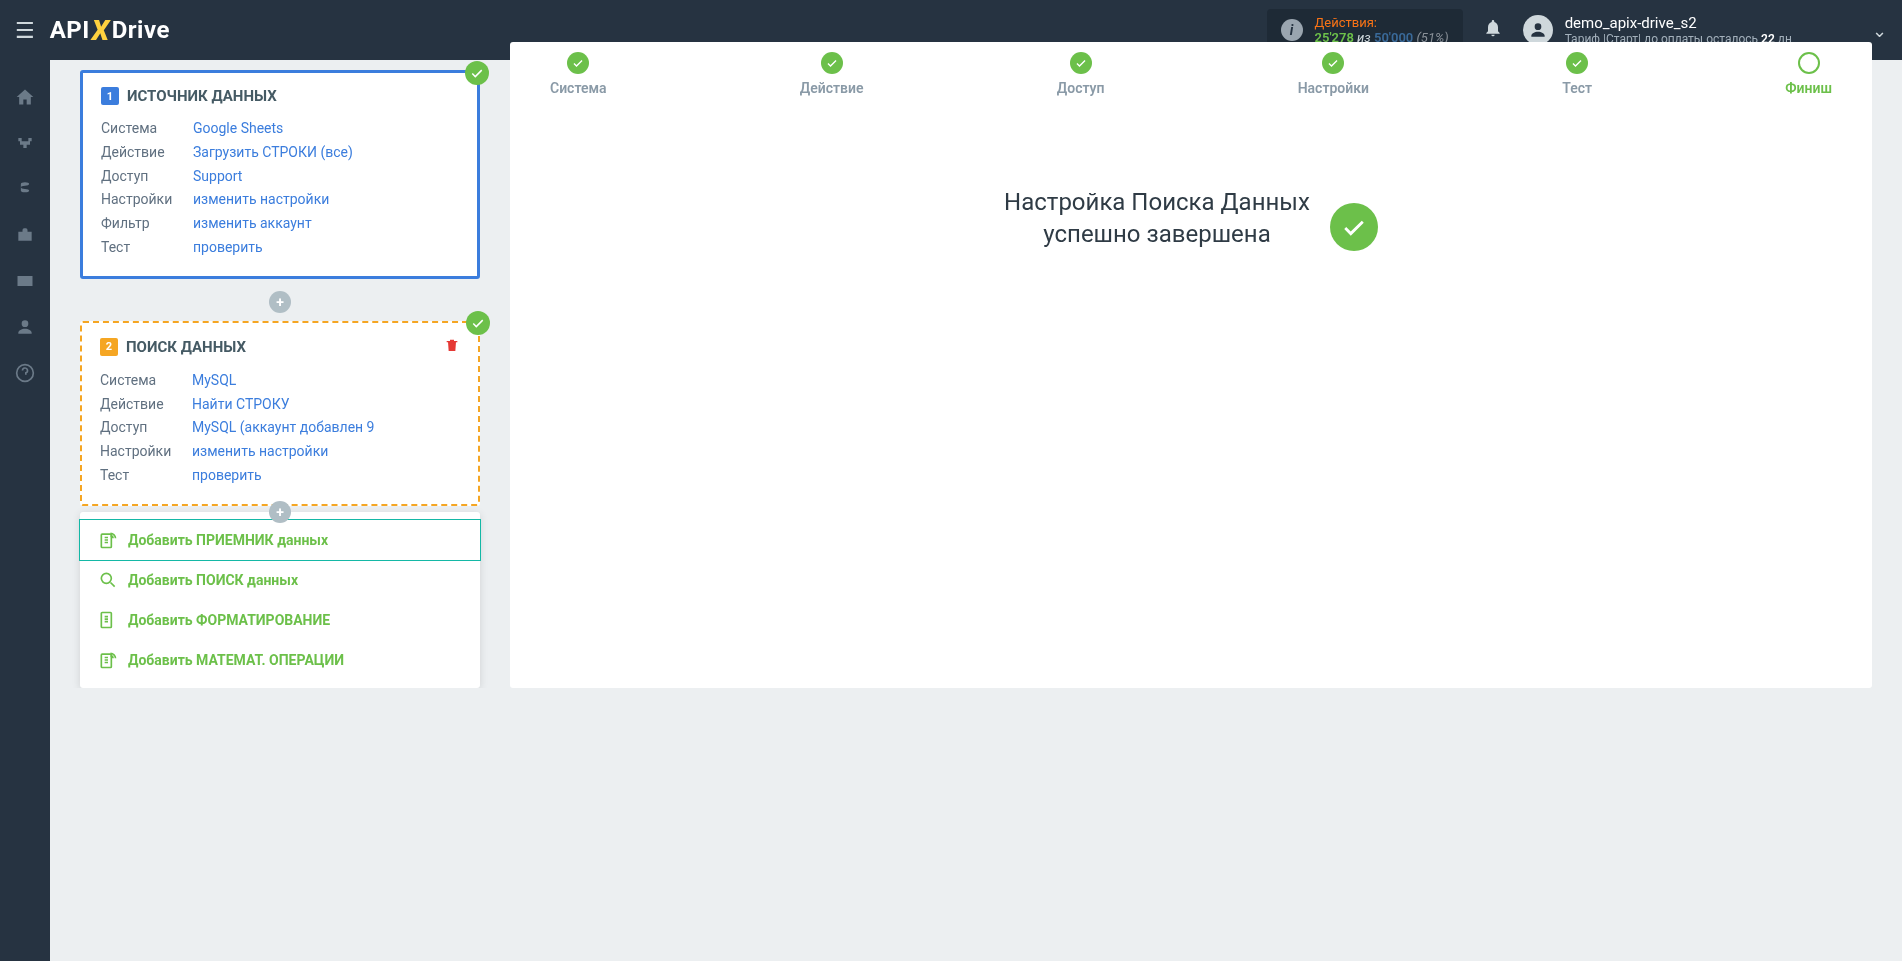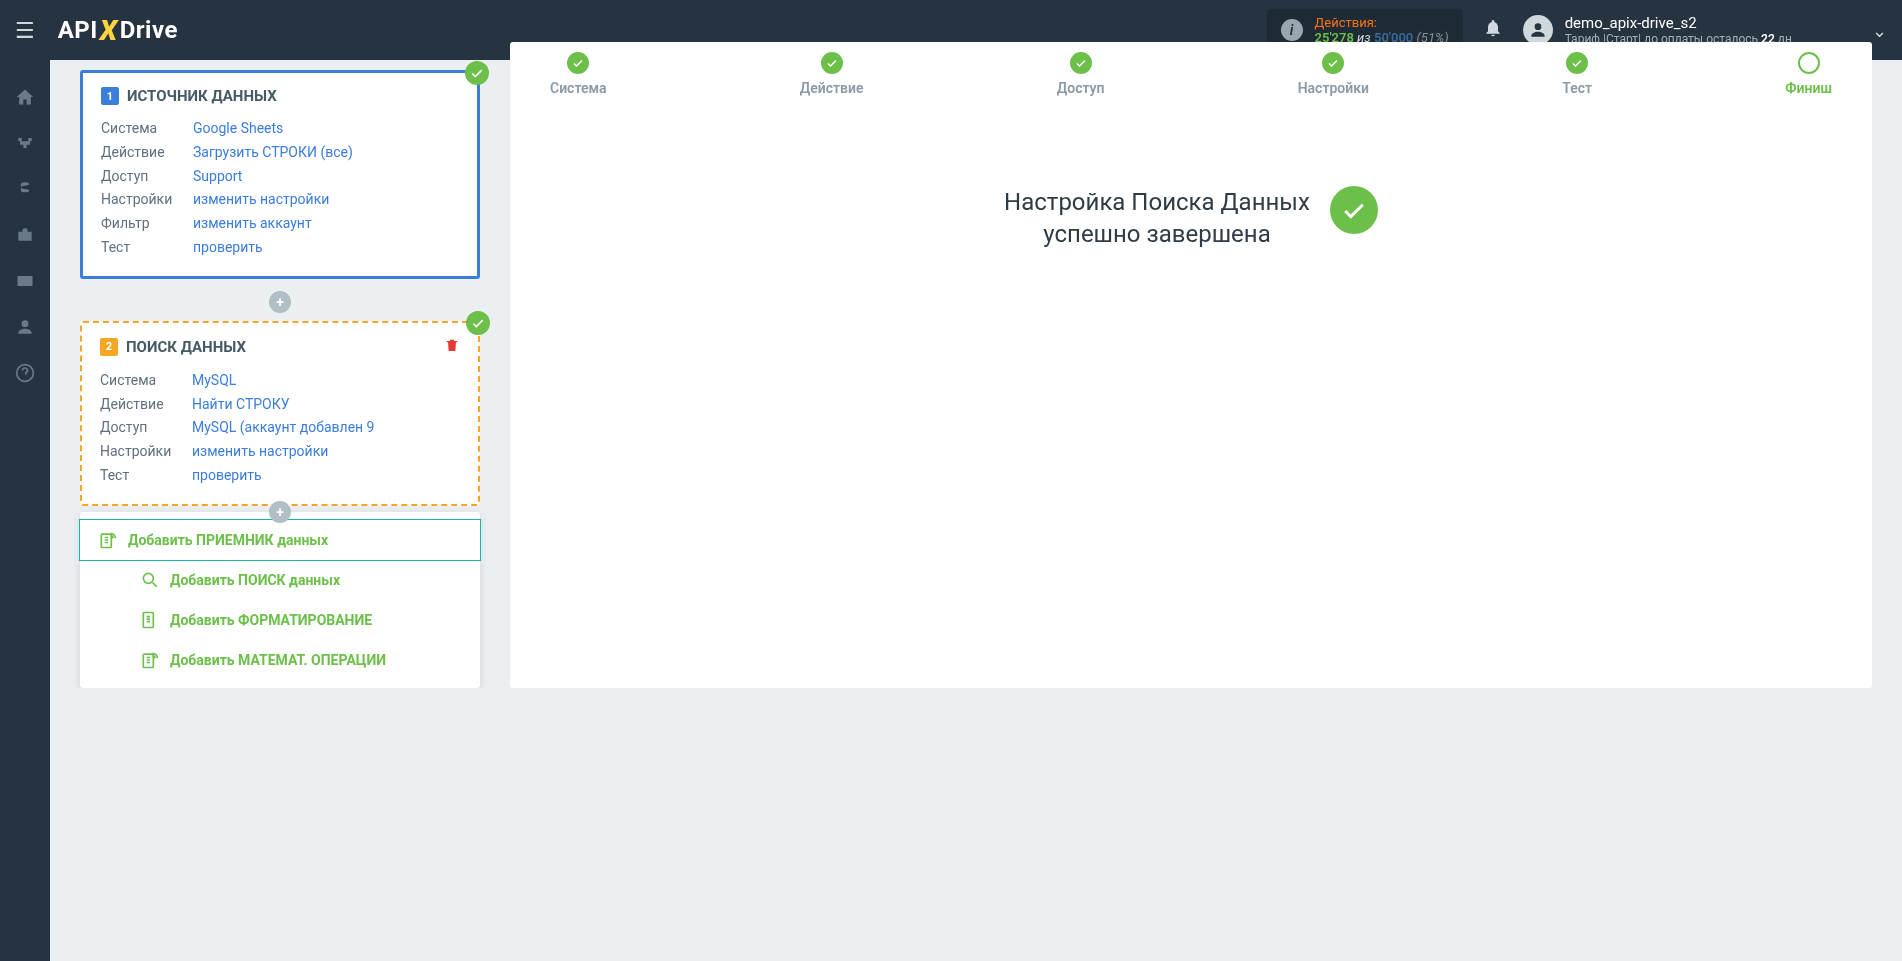--- a/index.html
+++ b/index.html
@@ -1,21 +1,21 @@
 <!DOCTYPE html>
 <html><head>
 <meta charset="utf-8">
 <style>
 * { margin: 0; padding: 0; box-sizing: border-box; font-family: -apple-system, BlinkMacSystemFont, "Segoe UI", Roboto, Arial, sans-serif; }
 body { background: #eceff1; overflow: hidden; }
 
 
 .header { background: #263341; height: 60px; display: flex; align-items: center; padding: 0 15px; color: #fff; }
 .hamburger { font-size: 22px; color: #cfd8dc; cursor: pointer; margin-right: 15px; }
-.logo { display: flex; align-items: center; font-size: 24px; font-weight: 700; letter-spacing: 0.5px; margin-left: 8px; }
+.logo { display: flex; align-items: center; font-size: 24px; font-weight: 700; letter-spacing: 0.5px; }
 .logo .api { color: #fff; }
 .logo .x { color: #ffd23f; font-size: 28px; font-style: italic; font-weight: 900; margin: 0 2px; }
 .logo .drive { color: #fff; font-weight: 700; }
 .header-spacer { flex: 1; }
 .actions-box { background: #1e2a36; border-radius: 4px; padding: 6px 14px; display: flex; align-items: center; margin-right: 20px; }
 .actions-box .info-icon { background: #9aa5af; color: #263341; width: 22px; height: 22px; border-radius: 50%; display: flex; align-items: center; justify-content: center; font-size: 14px; font-weight: bold; font-style: italic; margin-right: 12px; }
 .actions-text { font-size: 13px; }
 .actions-text .label { color: #f97316; }
 .actions-text .used { color: #6cc04a; font-weight: 600; }
 .actions-text .of { color: #cfd8dc; font-style: italic; }
@@ -52,35 +52,35 @@
 .card-title .trash svg { width: 16px; height: 16px; fill: #e53935; }
 .card-row { display: flex; font-size: 14px; line-height: 1.7; }
 .card-row .label { width: 92px; color: #607080; }
 .card-row .value { color: #3b7ddd; cursor: pointer; }
 .add-between { display: flex; justify-content: center; margin: 8px 0; }
 .add-circle { width: 22px; height: 22px; border-radius: 50%; background: #b0bec5; color: #fff; display: flex; align-items: center; justify-content: center; font-size: 14px; cursor: pointer; font-weight: bold; }
 
 
 .menu-card { background: #fff; border-radius: 3px; padding: 8px 0; box-shadow: 0 2px 8px rgba(0,0,0,0.12); position: relative; margin-top: -6px; }
 .menu-add-circle { position: absolute; top: -11px; left: 50%; transform: translateX(-50%); width: 22px; height: 22px; border-radius: 50%; background: #b0bec5; color: #fff; display: flex; align-items: center; justify-content: center; font-size: 14px; font-weight: bold; }
-.menu-item { display: flex; align-items: center; gap: 10px; padding: 10px 18px; color: #6cc04a; font-weight: 700; font-size: 14px; cursor: pointer; margin-left: 42px; }
+.menu-item { display: flex; align-items: center; gap: 10px; padding: 10px 18px; color: #6cc04a; font-weight: 700; font-size: 14px; cursor: pointer; }
 .menu-item.highlight { border: 1px solid #14b8a6; margin: -1px; }
 .menu-item svg { width: 20px; height: 20px; fill: none; stroke: #6cc04a; stroke-width: 2; }
 .doc-icon { display: inline-flex; }
 
 
 .right-col { flex: 1; background: #fff; border-radius: 3px; padding: 0 20px 40px; margin-top: -18px; }
 .stepper { display: flex; justify-content: space-between; padding: 10px 20px 0; }
 .step { display: flex; flex-direction: column; align-items: center; gap: 6px; }
 .step-circle { width: 22px; height: 22px; border-radius: 50%; background: #6cc04a; display: flex; align-items: center; justify-content: center; }
 .step-circle svg { width: 12px; height: 12px; fill: #fff; }
 .step-circle.hollow { background: #fff; border: 2px solid #6cc04a; }
 .step-label { font-size: 14px; color: #8a9aa7; font-weight: 600; }
 .step-label.active { color: #6cc04a; }
-.completion { display: flex; align-items: flex-start; justify-content: center; gap: 20px; margin-top: 90px; }
+.completion { display: flex; align-items: flex-end; justify-content: center; gap: 20px; margin-top: 90px; }
 .completion-text { font-size: 24px; color: #2f3b45; text-align: center; line-height: 1.35; }
 .completion-badge { width: 48px; height: 48px; border-radius: 50%; background: #6cc04a; display: flex; align-items: center; justify-content: center; }
 .completion-badge svg { width: 26px; height: 26px; fill: #fff; }
 </style>
 </head>
 <body>
 
 <div class="header">
   <div class="hamburger">☰</div>
   <div class="logo">

